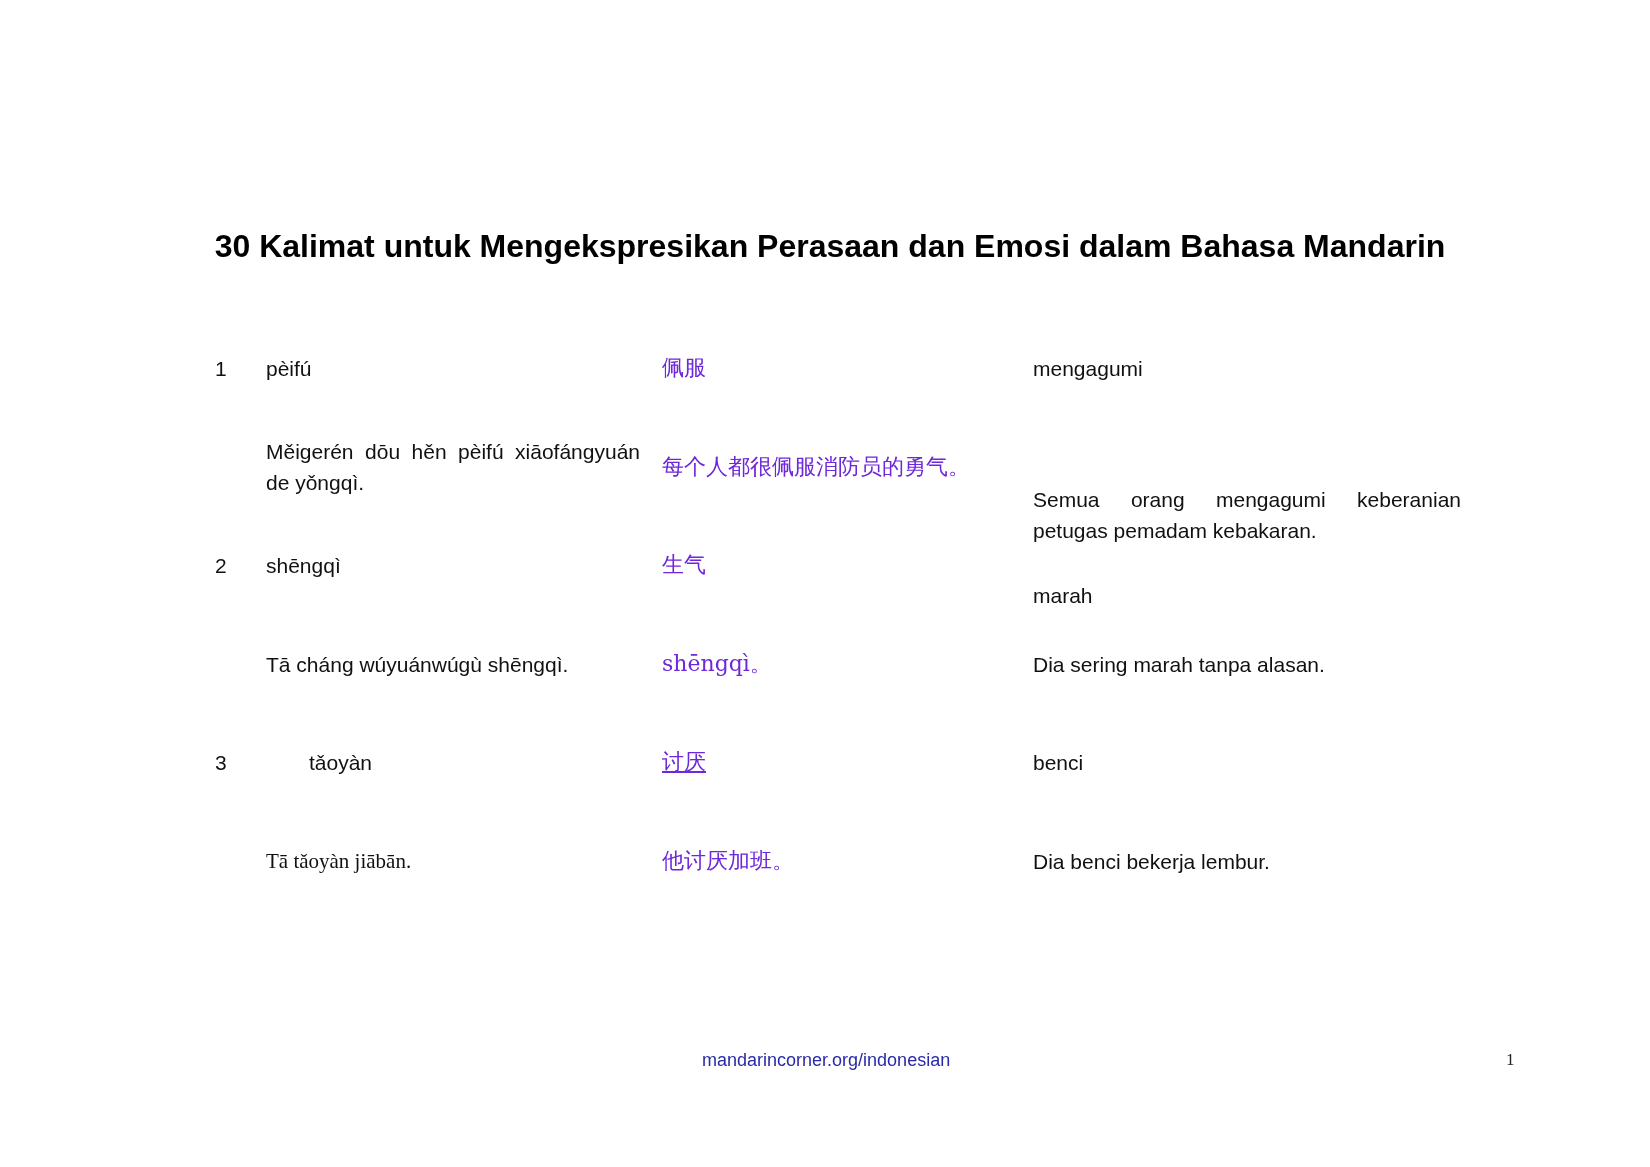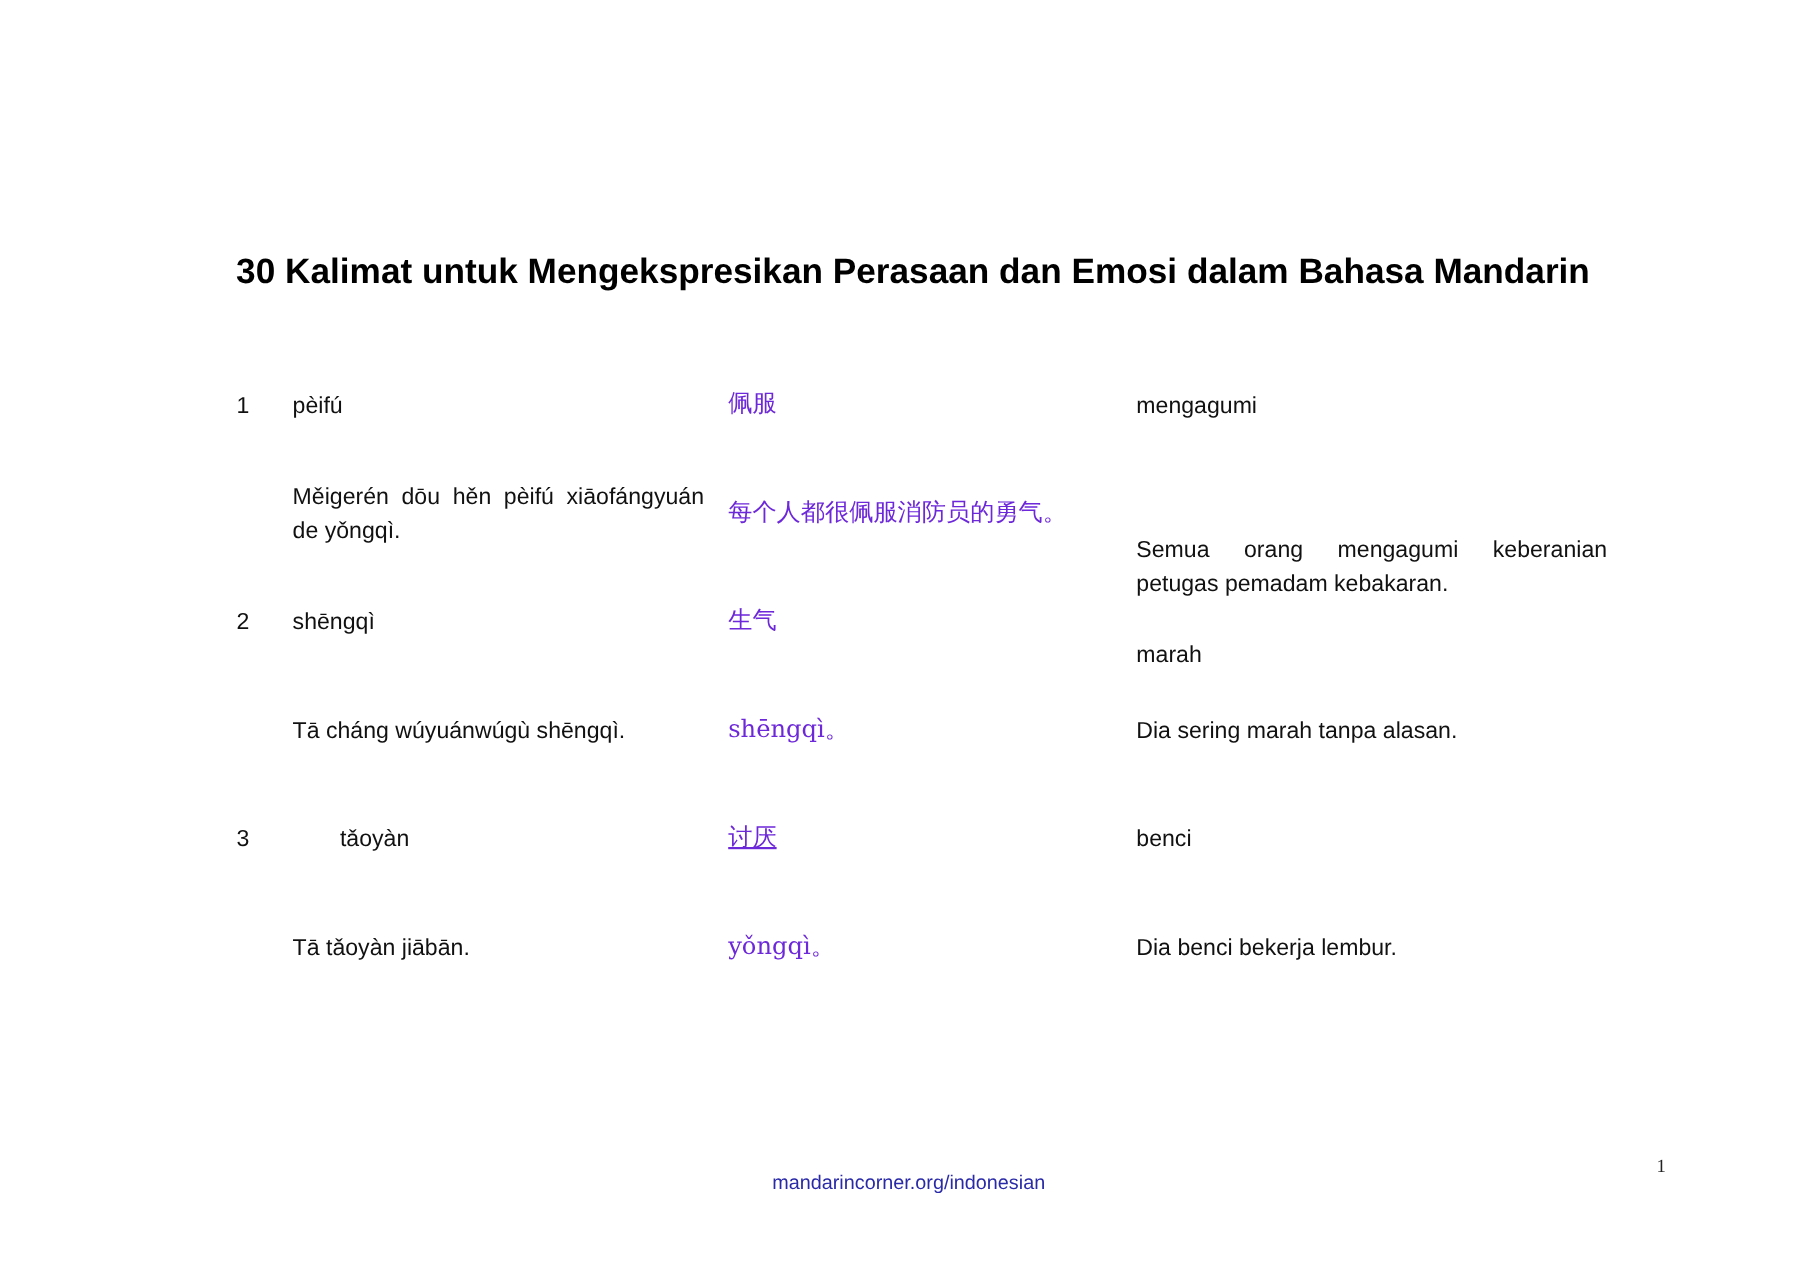--- a/index.html
+++ b/index.html
@@ -45,21 +45,20 @@
     .trans { left: 1033px; width: 428px; }
     .justify { text-align: justify; text-align-last: left; }
     .footer-link {
       position: absolute;
       left: 702px;
       top: 1050px;
       font-family: "Liberation Sans", sans-serif;
       font-size: 18px;
       color: #2a2aa8;
       text-decoration: none;
-      margin-top: 15px;
     }
     .page-number {
       position: absolute;
       left: 1506px;
       top: 1050px;
       font-family: "Liberation Serif", serif;
       font-size: 17px;
       color: #222222;
     }
   </style>
@@ -91,21 +90,21 @@
     <div class="cell hanzi" style="top:648px;">shēngqì。</div>
     <div class="cell trans" style="top:649px;">Dia sering marah tanpa alasan.</div>
   </div>
 
   <div>
     <div class="cell num" style="top:747px;">3</div>
     <div class="cell pinyin" style="top:747px;margin-left:43px;">tǎoyàn</div>
     <div class="cell hanzi" style="top:746px;text-decoration:underline;">讨厌</div>
     <div class="cell trans" style="top:747px;">benci</div>
 
-    <div class="cell pinyin" style="top:846px;">Tā tǎoyàn jiābān.</div>
-    <div class="cell hanzi" style="top:845px;">yǒngqì。</div>
+    <div class="cell pinyin" style="top:846px;font-family:Liberation Serif, serif;">Tā tǎoyàn jiābān.</div>
+    <div class="cell hanzi" style="top:845px;">他讨厌加班。</div>
     <div class="cell trans" style="top:846px;">Dia benci bekerja lembur.</div>
   </div>
 
   <a class="footer-link">mandarincorner.org/indonesian</a>
   <div class="page-number">1</div>
 
 </div>
 
 </body></html>

